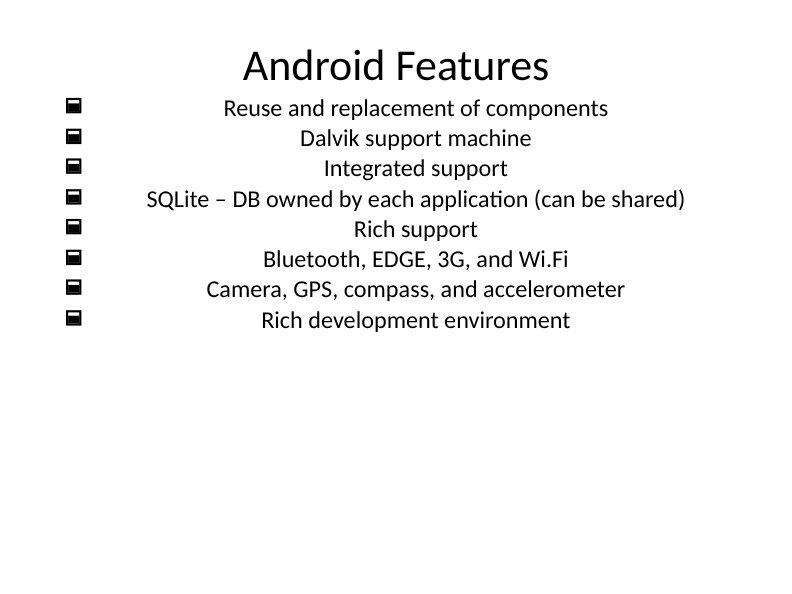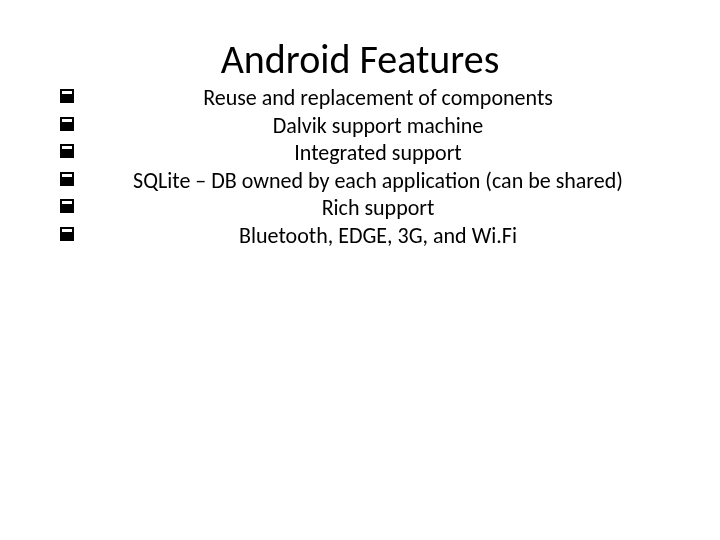--- a/index.html
+++ b/index.html
@@ -85,14 +85,22 @@
       <span class="bullet-text">SQLite – DB owned by each application (can be shared)</span>
     </li>
     <li class="bullet-item">
       <span class="bullet-marker"></span>
       <span class="bullet-text">Rich support</span>
     </li>
     <li class="bullet-item">
       <span class="bullet-marker"></span>
       <span class="bullet-text">Bluetooth, EDGE, 3G, and Wi.Fi</span>
     </li>
+    <li class="bullet-item">
+      <span class="bullet-marker"></span>
+      <span class="bullet-text">Camera, GPS, compass, and accelerometer</span>
+    </li>
+    <li class="bullet-item">
+      <span class="bullet-marker"></span>
+      <span class="bullet-text">Rich development environment</span>
+    </li>
   </ul>
 </div>
 
 </body></html>

